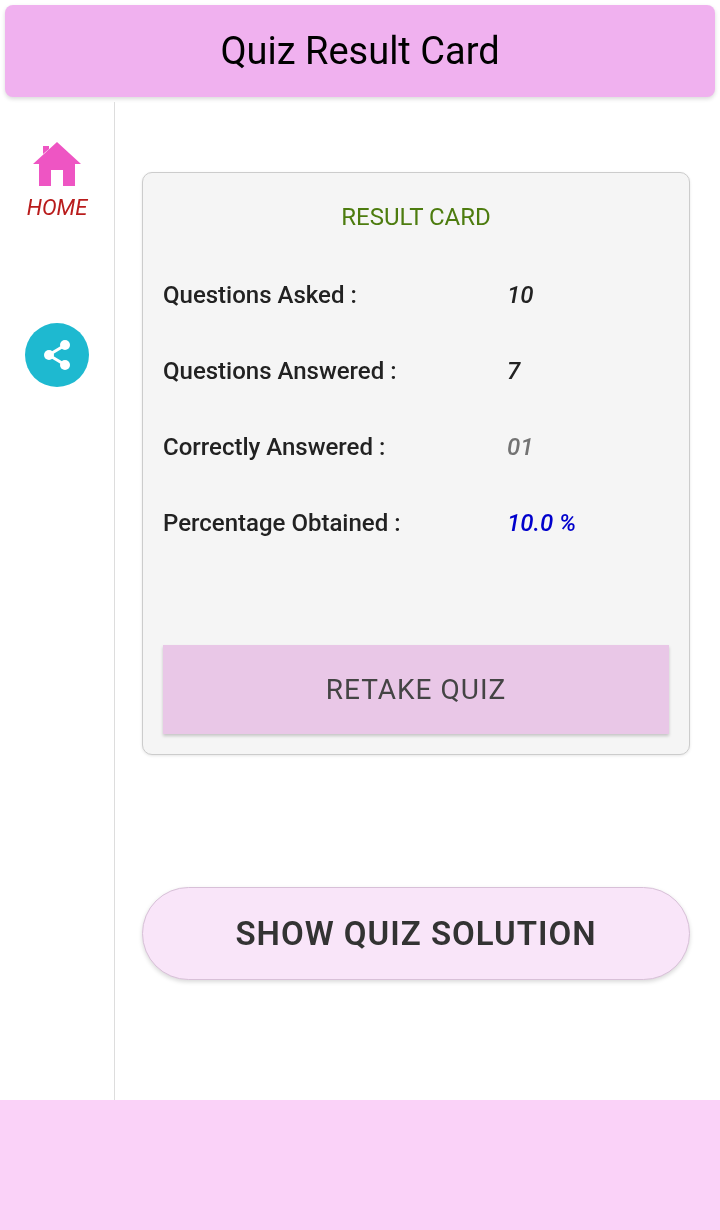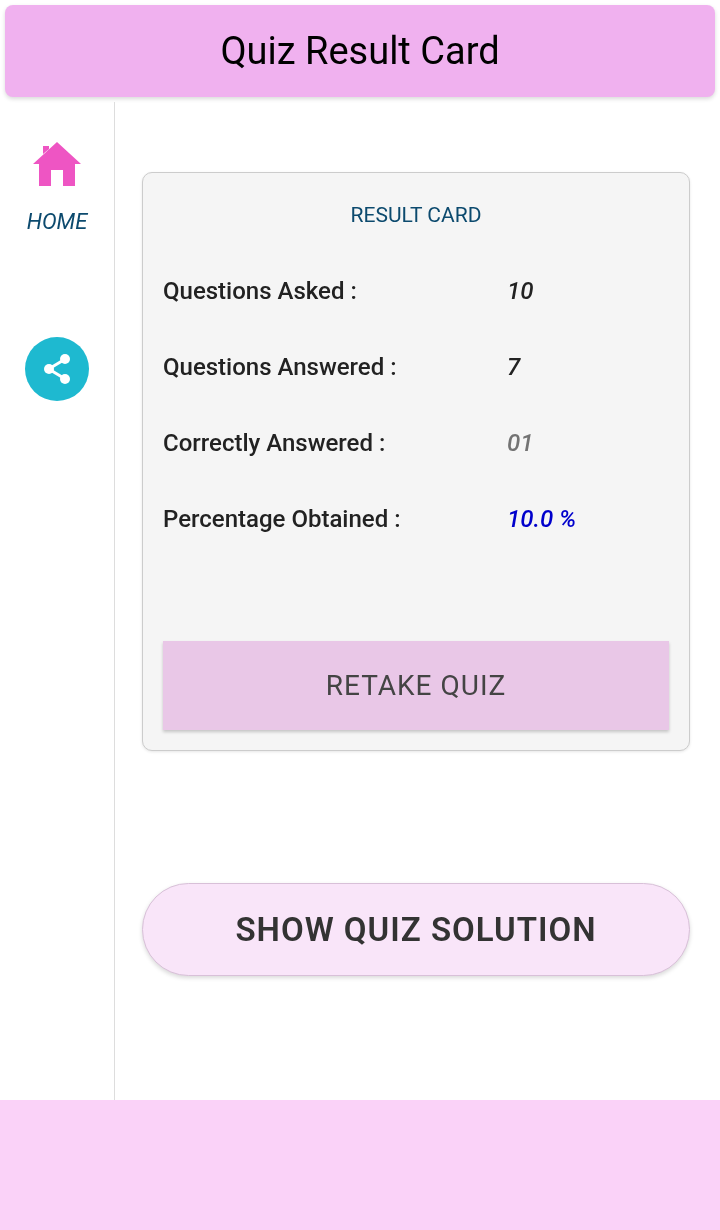--- a/index.html
+++ b/index.html
@@ -50,23 +50,23 @@
       display: flex;
       flex-direction: column;
       align-items: center;
       margin-bottom: 100px;
       cursor: pointer;
     }
     
     .sidebar-label {
       font-size: 22px;
       font-style: italic;
-      color: #0c4a6e;
+      color: #b91c1c;
       text-align: center;
-      margin-top: 18px;
+      margin-top: 4px;
       line-height: 1.3;
     }
     
     .home-icon {
       width: 48px;
       height: 44px;
     }
     
     .share-icon-wrapper {
       width: 64px;
@@ -86,22 +86,22 @@
     .result-card {
       background: #f5f5f5;
       border: 1px solid #ccc;
       border-radius: 10px;
       padding: 30px 20px 20px;
       box-shadow: 0 1px 3px rgba(0,0,0,0.1);
     }
     
     .result-card-title {
       text-align: center;
-      font-size: 21px;
-      color: #0c4a6e;
+      font-size: 24px;
+      color: #4d7c0f;
       margin-bottom: 50px;
       font-weight: 400;
     }
     
     .result-row {
       display: flex;
       font-size: 24px;
       color: #222;
       margin-bottom: 48px;
       font-weight: 500;

